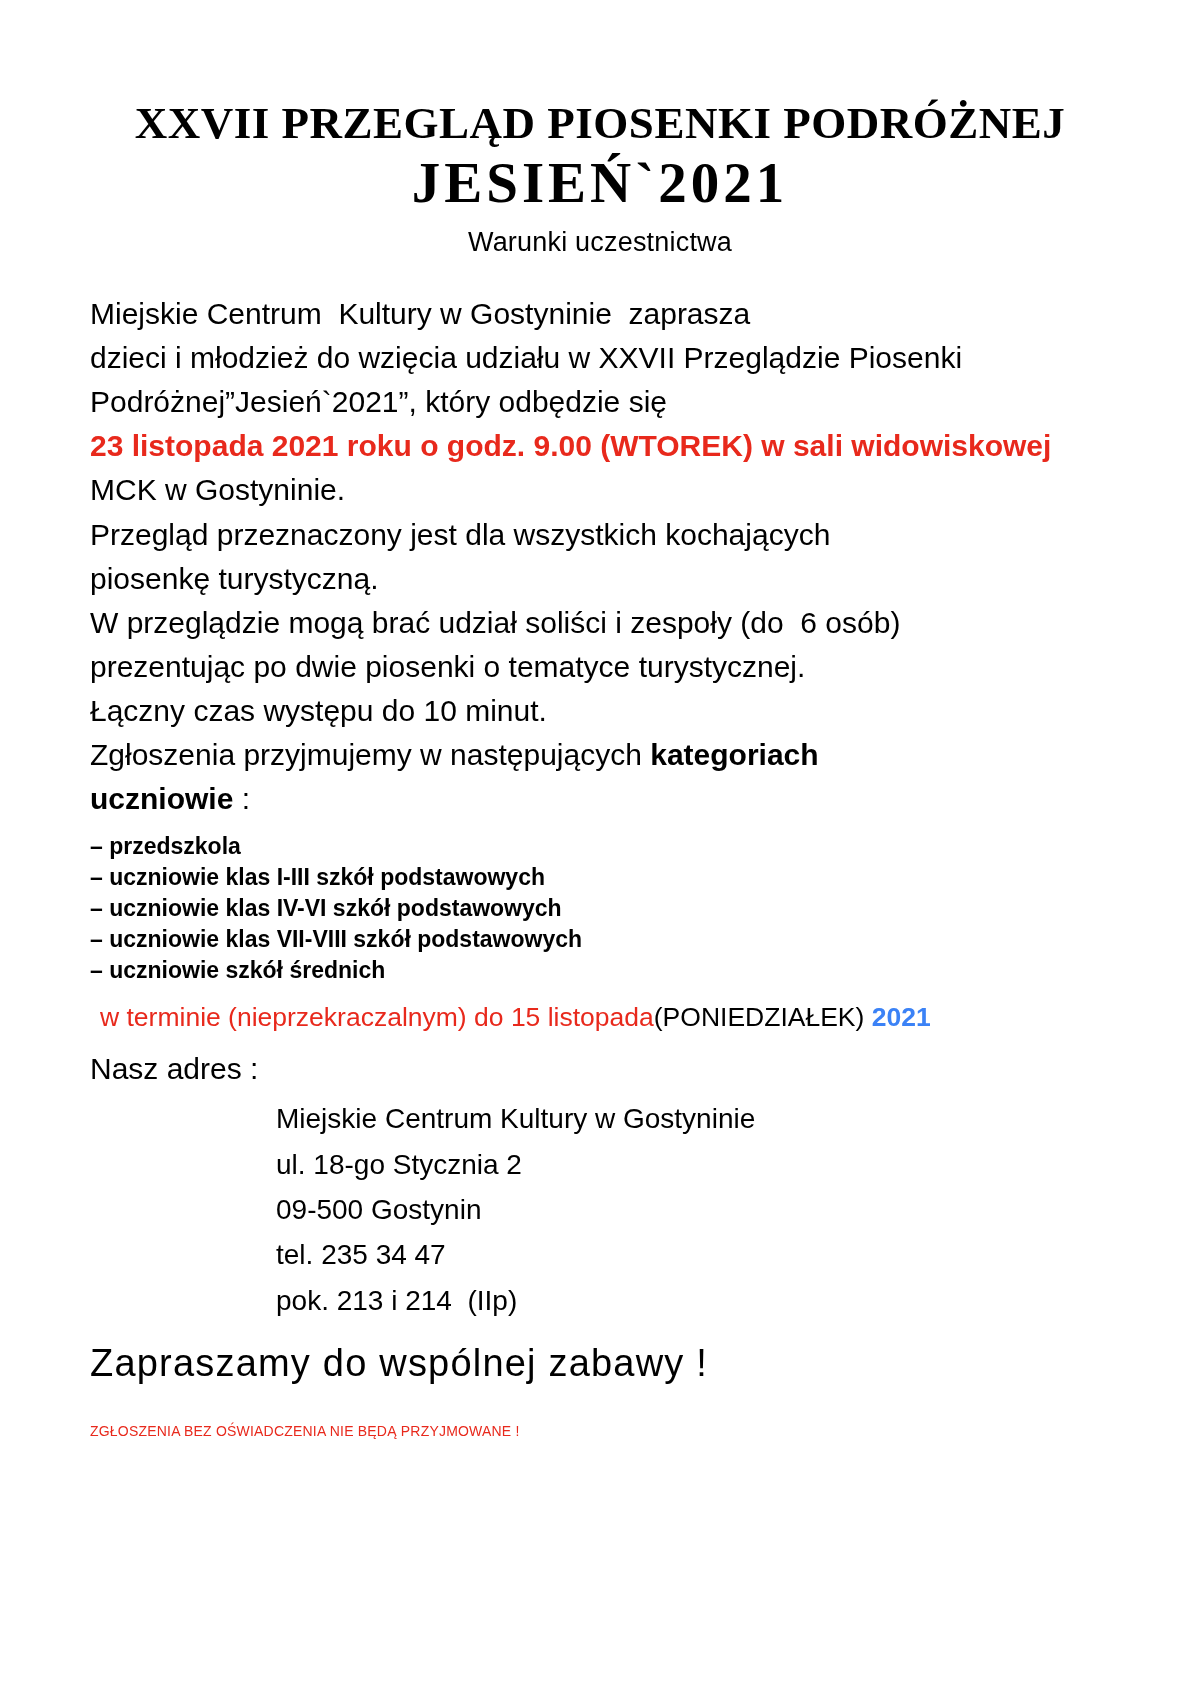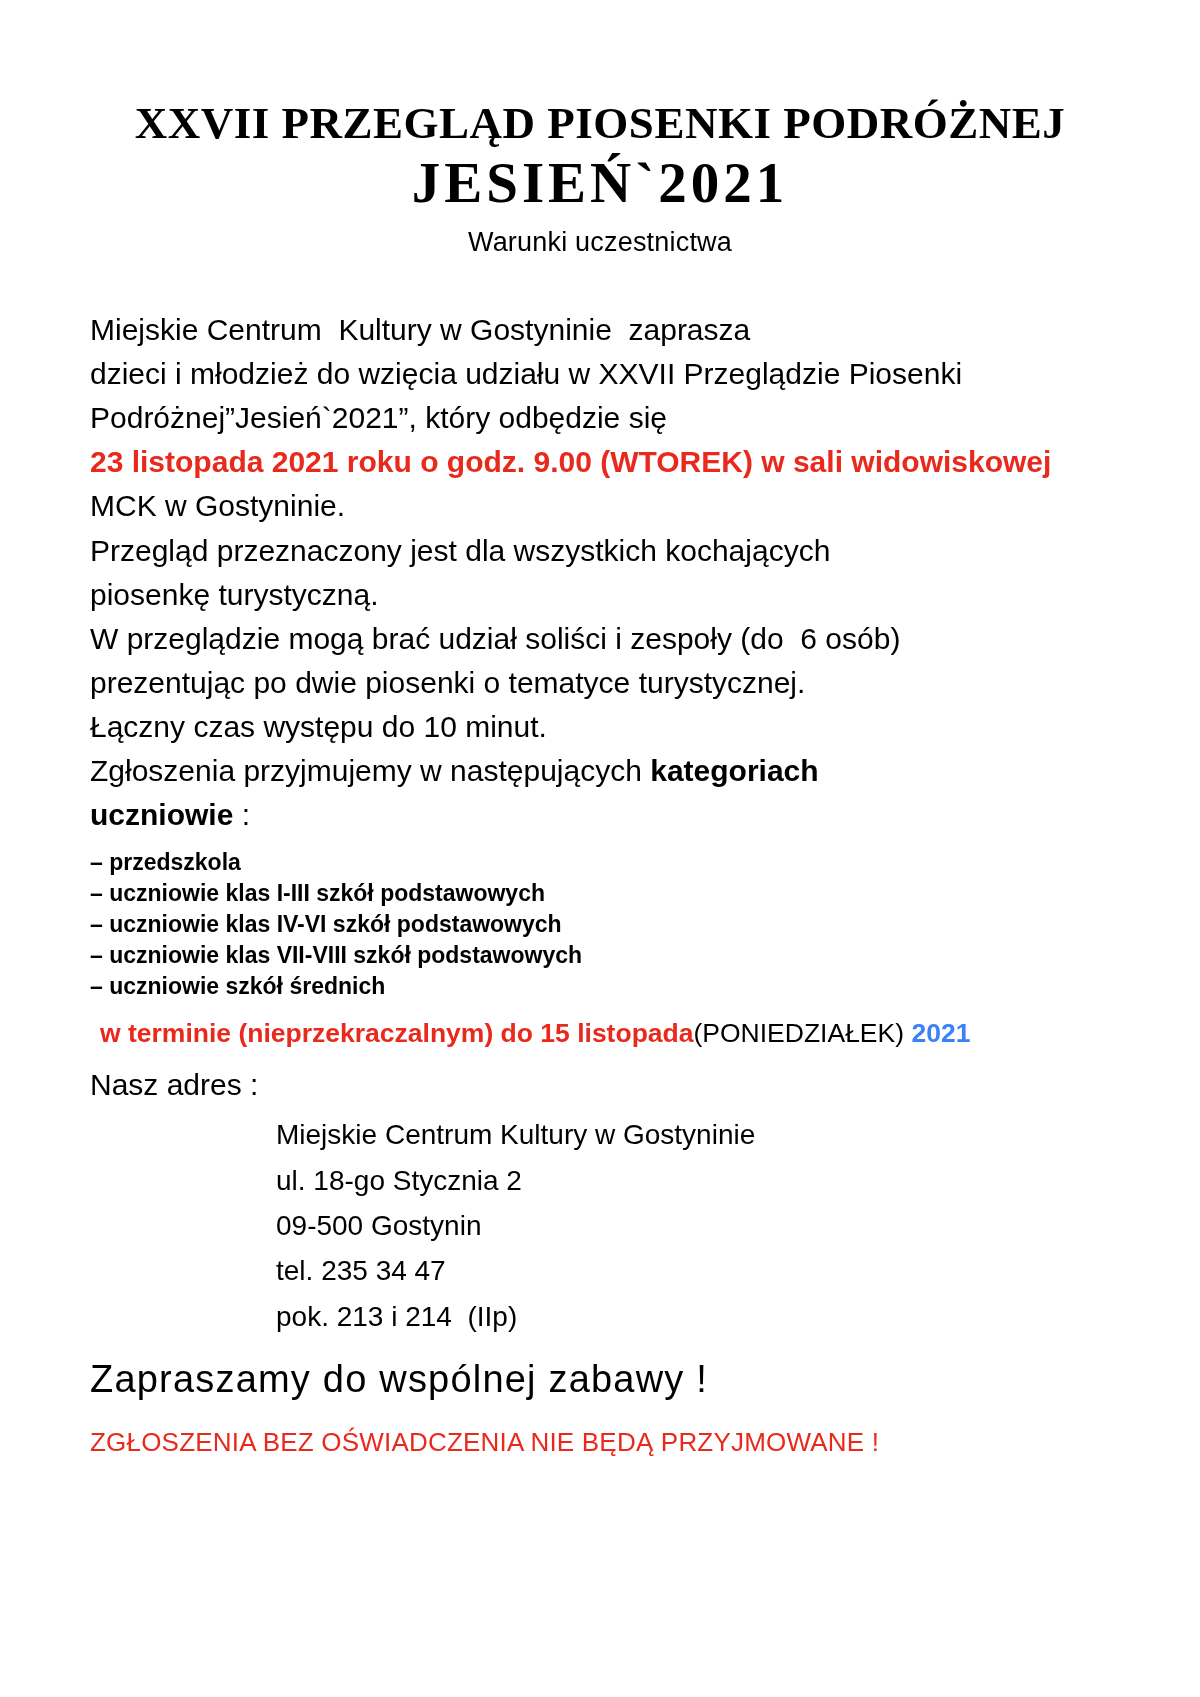--- a/index.html
+++ b/index.html
@@ -46,21 +46,21 @@
   }
   .subtitle {
     text-align: center;
     font-size: 27px;
     margin-top: 14px;
     letter-spacing: 0.2px;
   }
 
   
   .body-block {
-    margin-top: 50px;
+    margin-top: 34px;
     padding-left: 12px;
   }
   .line {
     font-size: 30px;
     line-height: 1.47;
     white-space: pre-wrap;
   }
   .line.red {
     color: #e8291c;
     font-weight: bold;
@@ -82,21 +82,21 @@
   }
 
   
   .deadline {
     margin-top: 14px;
     padding-left: 22px;
     font-size: 26.5px;
     line-height: 1.3;
     white-space: pre;
   }
-  .deadline .seg-red-bold { color: #e8291c; font-weight: bold; }
+  .deadline .seg-red-bold { color: #e8291c; font-weight: normal; }
   .deadline .seg-black { color: #000000; font-weight: normal; }
   .deadline .seg-black-bold { color: #3b82f6; font-weight: bold; }
 
   
   .addr-label {
     margin-top: 12px;
     padding-left: 12px;
     font-size: 30px;
     line-height: 1.45;
   }
@@ -113,23 +113,23 @@
   
   .closing {
     margin-top: 18px;
     padding-left: 12px;
     font-size: 38px;
     letter-spacing: 1.2px;
     line-height: 1.2;
     white-space: pre;
   }
   .footer-note {
-    margin-top: 24px;
+    margin-top: 36px;
     padding-left: 12px;
-    font-size: 26px;
+    font-size: 14px;
     color: #e8291c;
     letter-spacing: 0.2px;
     white-space: pre;
   }
 </style>
 </head>
 <body>
 
 <div class="page">
 

